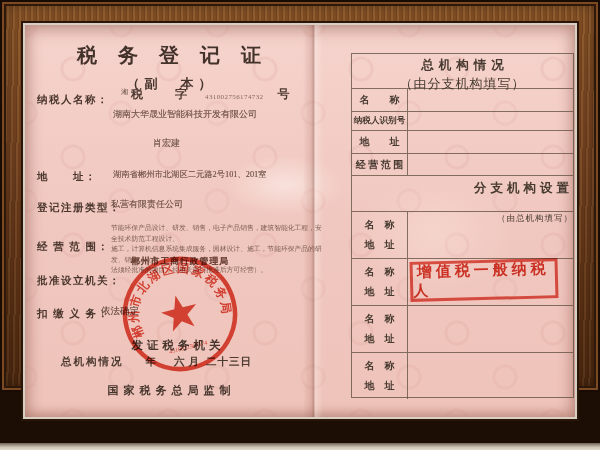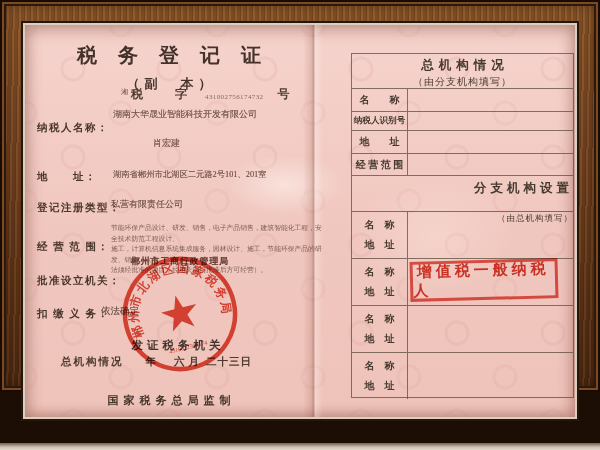--- a/index.html
+++ b/index.html
@@ -42,50 +42,50 @@
   .lp-sub{position:absolute;left:28px;top:50px;width:232px;text-align:center;
        font-size:13px;font-weight:bold;letter-spacing:5px;color:#46352c;text-indent:5px;}
   .serial-row{position:absolute;left:96px;top:61px;display:flex;align-items:flex-end;color:#4c392f;}
   .s-pre{font-size:7px;margin:0 3px 6px 0;color:#5d453b;}
   .s-tax{font-size:12px;font-weight:bold;}
   .s-zi{font-size:12px;font-weight:bold;margin-left:32px;}
   .s-num{font-size:7px;margin:0 0 2px 18px;color:#86695c;letter-spacing:.4px;}
   .s-hao{font-size:12px;font-weight:bold;margin-left:14px;}
   .lbl{position:absolute;left:12px;font-size:10.5px;font-weight:600;letter-spacing:1.5px;color:#4a362d;}
   .val{position:absolute;color:#7b5c50;text-shadow:0 0 .6px rgba(123,92,80,.8);}
-  .f0l{top:96px;} .f1l{top:115px;} .f2l{top:145px;} .f3l{top:176px;}
+  .f0l{top:68px;} .f1l{top:115px;} .f2l{top:145px;} .f3l{top:176px;}
   .f4l{top:215px;} .f5l{top:249px;} .f6l{top:282px;}
   .v0{left:88px;top:83px;font-size:9px;}
   .v1{left:128px;top:112px;font-size:9px;}
   .v2{left:88px;top:144px;font-size:8.3px;text-align:center;}
   .v3{left:86px;top:173px;font-size:9px;}
   .scope{position:absolute;left:86px;top:198px;width:216px;font-size:6.8px;line-height:10.5px;color:#7b5c50;}
   .v5{left:106px;top:231px;font-size:8.8px;color:#6d4136;font-weight:600;letter-spacing:1px;}
   .v6{left:76px;top:280px;font-size:9.5px;color:#6e5247;}
   .issuer{position:absolute;left:58px;top:313px;width:190px;text-align:center;
        font-size:11.5px;font-weight:bold;letter-spacing:4px;color:#46352c;}
   .date-row{position:absolute;left:36px;top:330px;display:flex;align-items:baseline;
        font-size:10.5px;color:#4c392f;font-weight:600;}
   .d-year{letter-spacing:2px;} .d-yu{margin-left:22px;} .d-mon{margin-left:18px;}
   .d-mu{margin-left:4px;} .d-day{margin-left:7px;letter-spacing:1px;}
   .footer{position:absolute;left:28px;top:358px;width:232px;text-align:center;
-       font-size:11px;font-weight:bold;letter-spacing:5px;color:#46352c;text-indent:5px;margin-top:10px;}
+       font-size:11px;font-weight:bold;letter-spacing:5px;color:#46352c;text-indent:5px;}
   
   .round-stamp{position:absolute;left:92px;top:226px;width:126px;height:126px;
        transform:rotate(-14deg);opacity:.88;mix-blend-mode:multiply;z-index:5;}
   .rect-stamp{position:absolute;left:385px;top:235px;width:148px;height:40px;
        border:3px solid rgba(219,50,34,.78);display:flex;align-items:center;justify-content:center;
        transform:rotate(-1.5deg);mix-blend-mode:multiply;z-index:6;
        font-size:15px;font-weight:bold;letter-spacing:4px;color:rgba(212,44,28,.92);text-indent:4px;}
   
   .rt{position:absolute;left:326px;top:28px;width:223px;height:345px;
        border:1px solid rgba(92,76,60,.75);color:#473a30;z-index:2;}
   .rt-head{height:34px;text-align:center;}
   .rt-head-title{padding-top:3px;font-size:12.5px;font-weight:bold;letter-spacing:5px;text-indent:5px;}
-  .rt-head-sub{font-size:10px;letter-spacing:1px;margin-top:1px;}
+  .rt-head-sub{font-size:13px;letter-spacing:1px;margin-top:1px;}
   .rt-row{display:flex;border-top:1px solid rgba(92,76,60,.75);}
   .r1{height:23px;} .r2{height:19px;} .r3{height:23px;} .r4{height:22px;}
   .rt-label{width:55px;display:flex;align-items:center;justify-content:center;
        font-size:10px;font-weight:600;}
   .rt-label.small{font-size:8.6px;letter-spacing:0;}
   .rt-val{flex:1;border-left:1px solid rgba(92,76,60,.75);}
   .rt-sec{height:36px;border-top:1px solid rgba(92,76,60,.75);text-align:right;}
   .rt-sec-title{padding-top:4px;font-size:12.5px;font-weight:bold;letter-spacing:4px;text-indent:4px;}
   .rt-sec-sub{font-size:8.5px;letter-spacing:1px;margin-top:16px;}
   .rt-pair{height:47px;display:flex;border-top:1px solid rgba(92,76,60,.75);}

